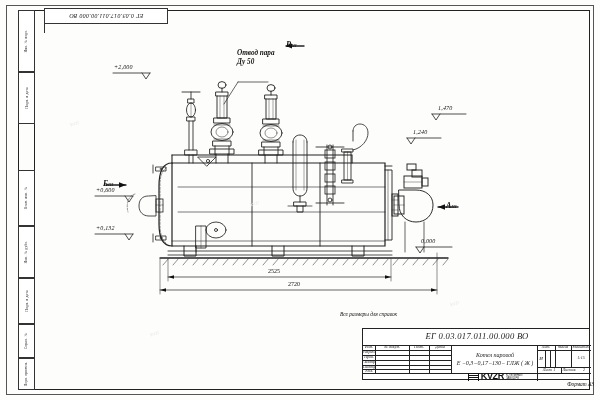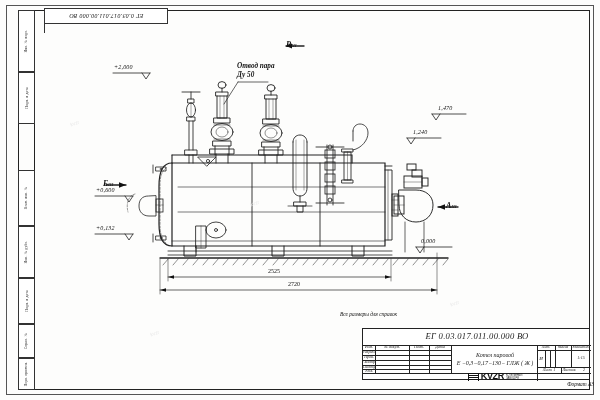--- a/index.html
+++ b/index.html
@@ -364,21 +364,21 @@
       <path d="M391 277 L385 275.2 L385 278.8 Z" fill="#111" stroke="none"></path>
 
       <line x1="160" y1="290" x2="437" y2="290" stroke-width="0.7"></line>
       <line x1="160" y1="259" x2="160" y2="294" stroke-width="0.5"></line>
       <line x1="437" y1="253" x2="437" y2="294" stroke-width="0.5"></line>
       <path d="M160 290 L166 288.2 L166 291.8 Z" fill="#111" stroke="none"></path>
       <path d="M437 290 L431 288.2 L431 291.8 Z" fill="#111" stroke="none"></path>
     </g>
   </svg>
 
-  <div class="ann callout" style="left:237px;top:62px;">
+  <div class="ann callout" style="left:237px;top:49px;">
     <div>Отвод пара</div>
     <div>Ду 50</div>
   </div>
 
   <div class="ann lvl" style="left:114px;top:64px;">+2,000</div>
   <div class="ann lvl" style="left:96px;top:187px;">+0,600</div>
   <div class="ann lvl" style="left:96px;top:225px;">+0,132</div>
   <div class="ann lvl" style="left:438px;top:105px;">1,470</div>
   <div class="ann lvl" style="left:413px;top:129px;">1,240</div>
   <div class="ann lvl" style="left:421px;top:238px;">0,000</div>

